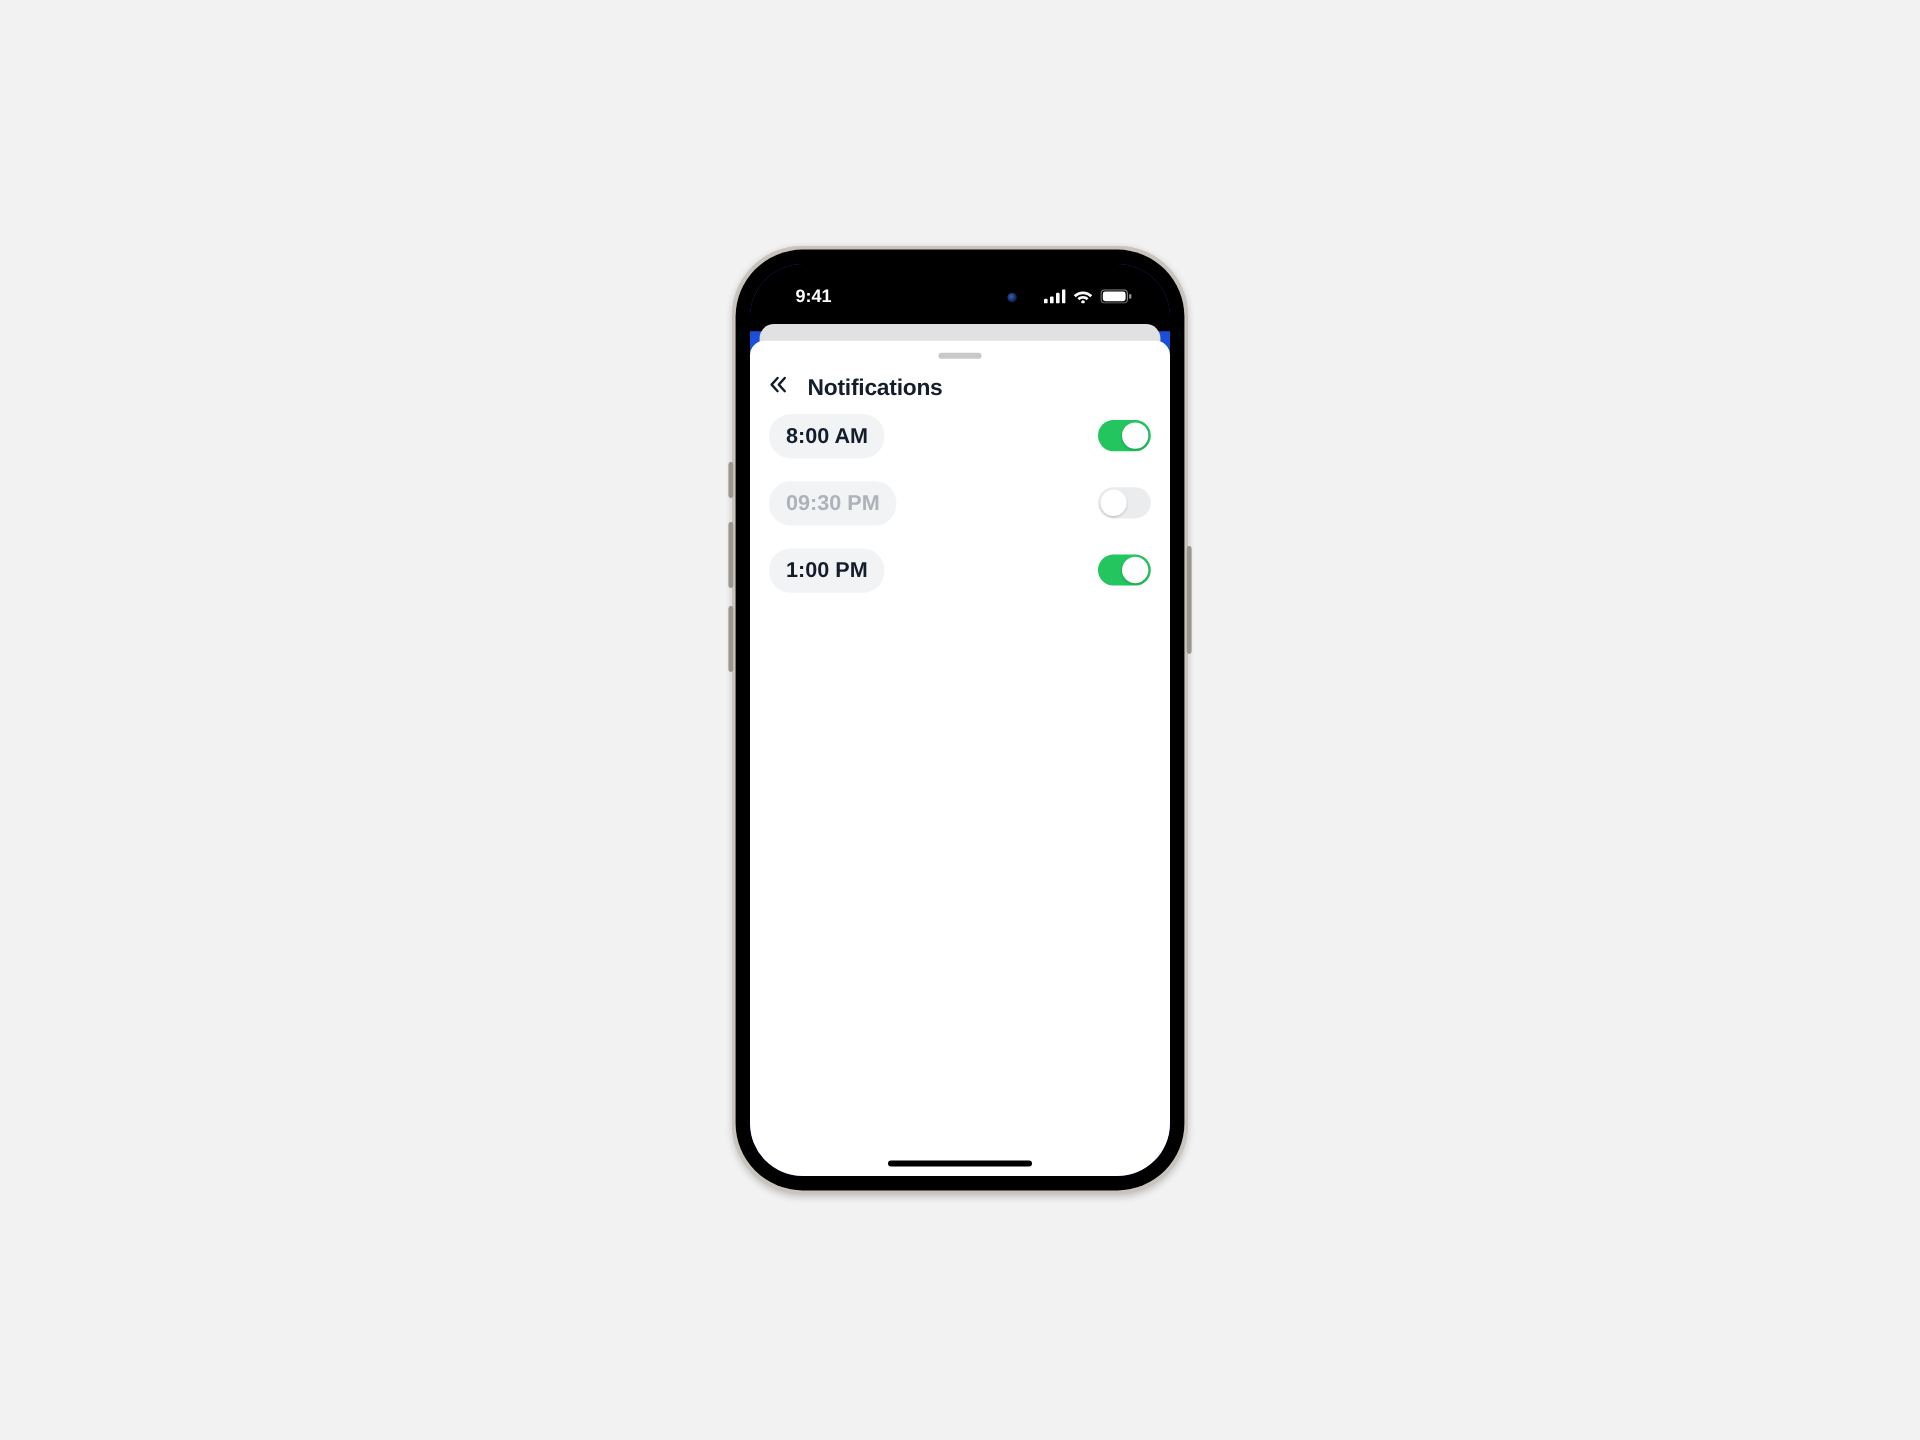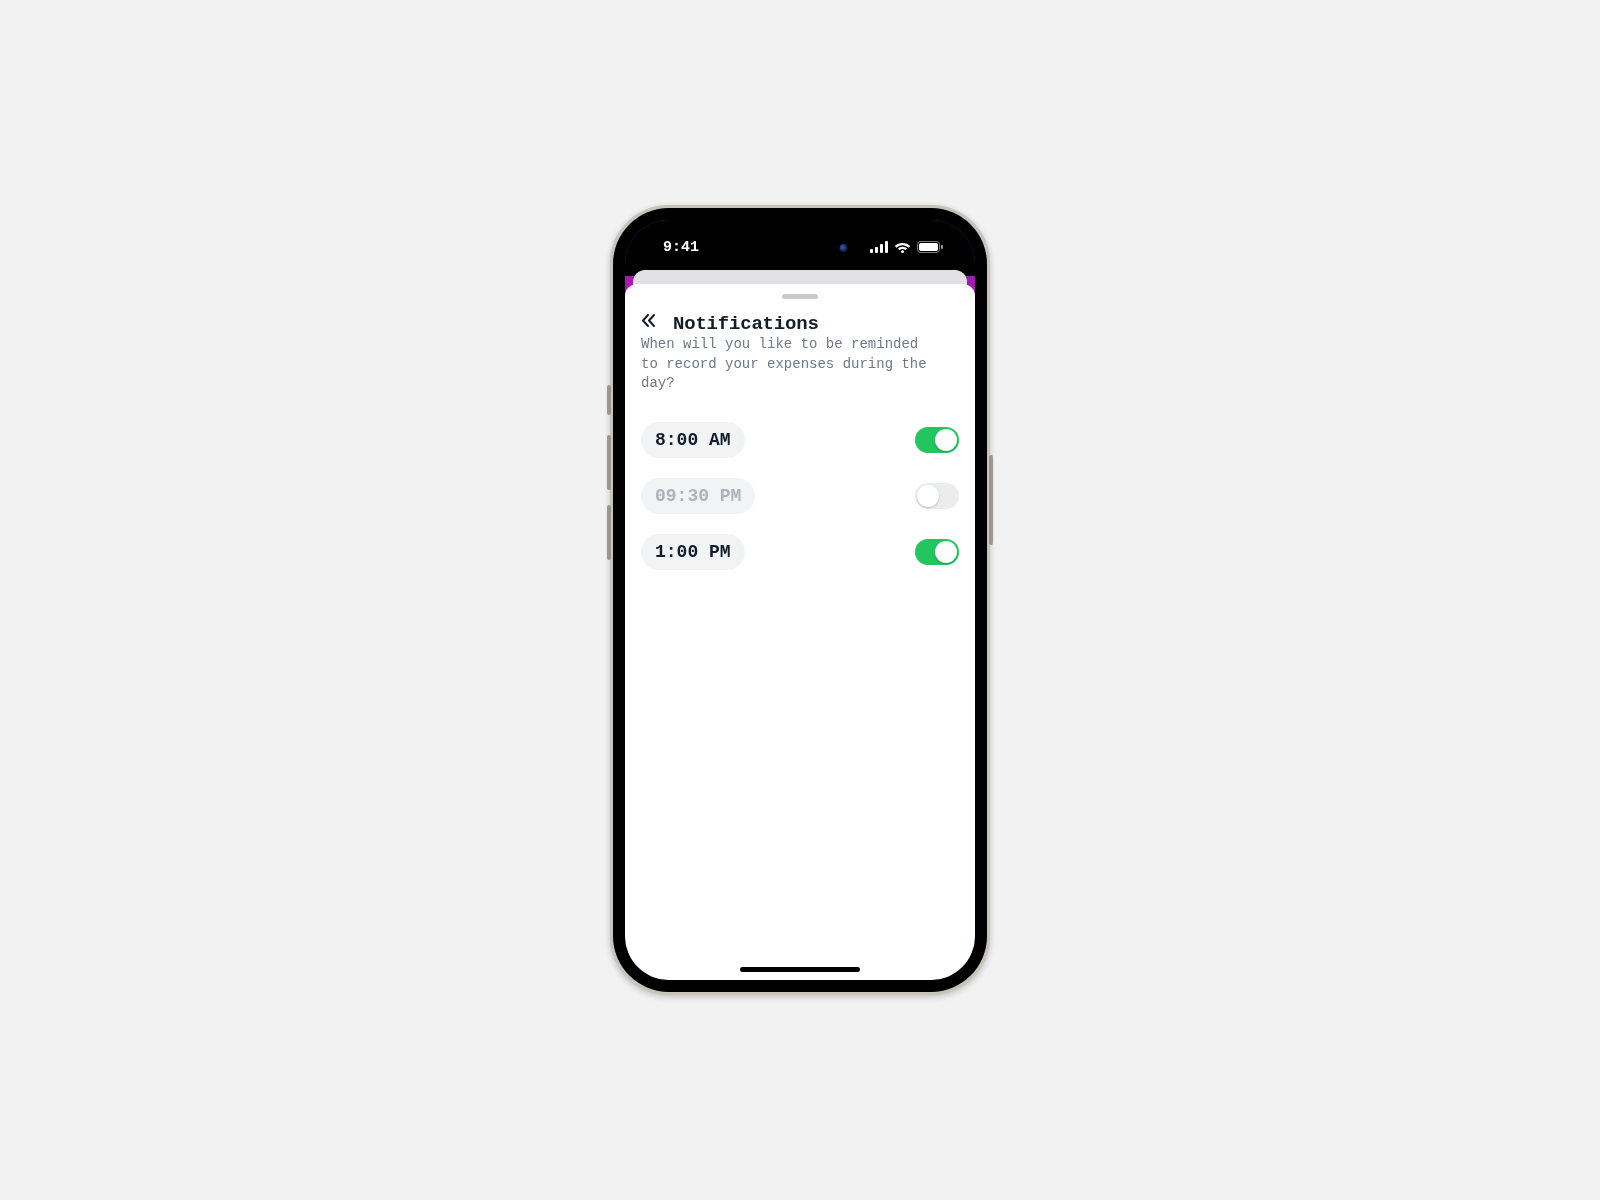--- a/index.html
+++ b/index.html
@@ -28,25 +28,24 @@
     width: 100%;
     height: 100%;
     background: #000;
     border-radius: 56px;
     padding: 12px;
     position: relative;
   }
   .phone-screen {
     width: 100%;
     height: 100%;
-    background: #a21caf;
+    background: #1d4ed8;
     border-radius: 44px;
     overflow: hidden;
     position: relative;
-    font-family: Liberation Mono, monospace;
   }
 
   
   .side-btn {
     position: absolute;
     background: #9b968d;
     border-radius: 2px;
   }
   .side-btn.left1 { left: -3px; top: 180px; width: 4px; height: 30px; }
   .side-btn.left2 { left: -3px; top: 230px; width: 4px; height: 55px; }
@@ -267,21 +266,20 @@
             <svg width="16" height="15" viewBox="0 0 16 15">
                 <g fill="none" stroke="#141d2b" stroke-width="2" stroke-linecap="round" stroke-linejoin="round">
                   <polyline points="7,2 2,7.5 7,13"></polyline>
                   <polyline points="13,2 8,7.5 13,13"></polyline>
                 </g>
               </svg>
           </span>
           <div class="sheet-title">Notifications</div>
         </div>
 
-        <div class="sheet-desc">When will you like to be reminded to record your expenses during the day?</div>
 
         <div id="rows">
             <div class="row">
               <div class="time-pill">8:00 AM</div>
               <div class="toggle on">
                 <div class="knob"></div>
               </div>
             </div>
             <div class="row">
               <div class="time-pill off">09:30 PM</div>

